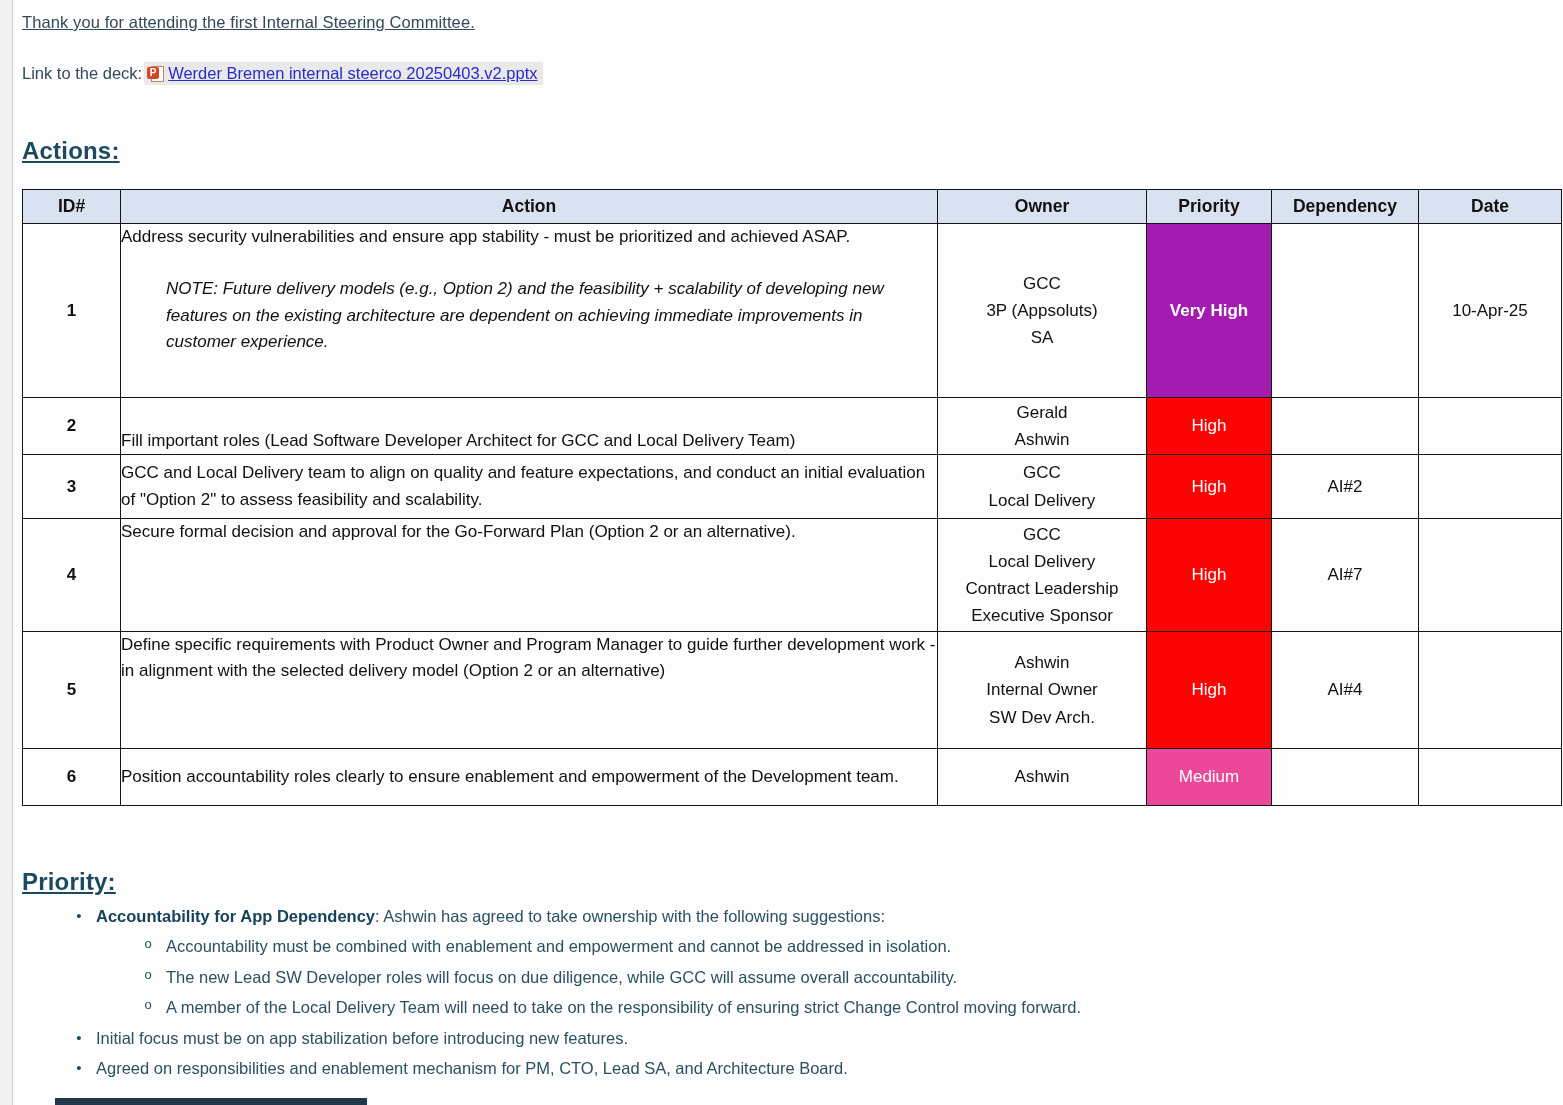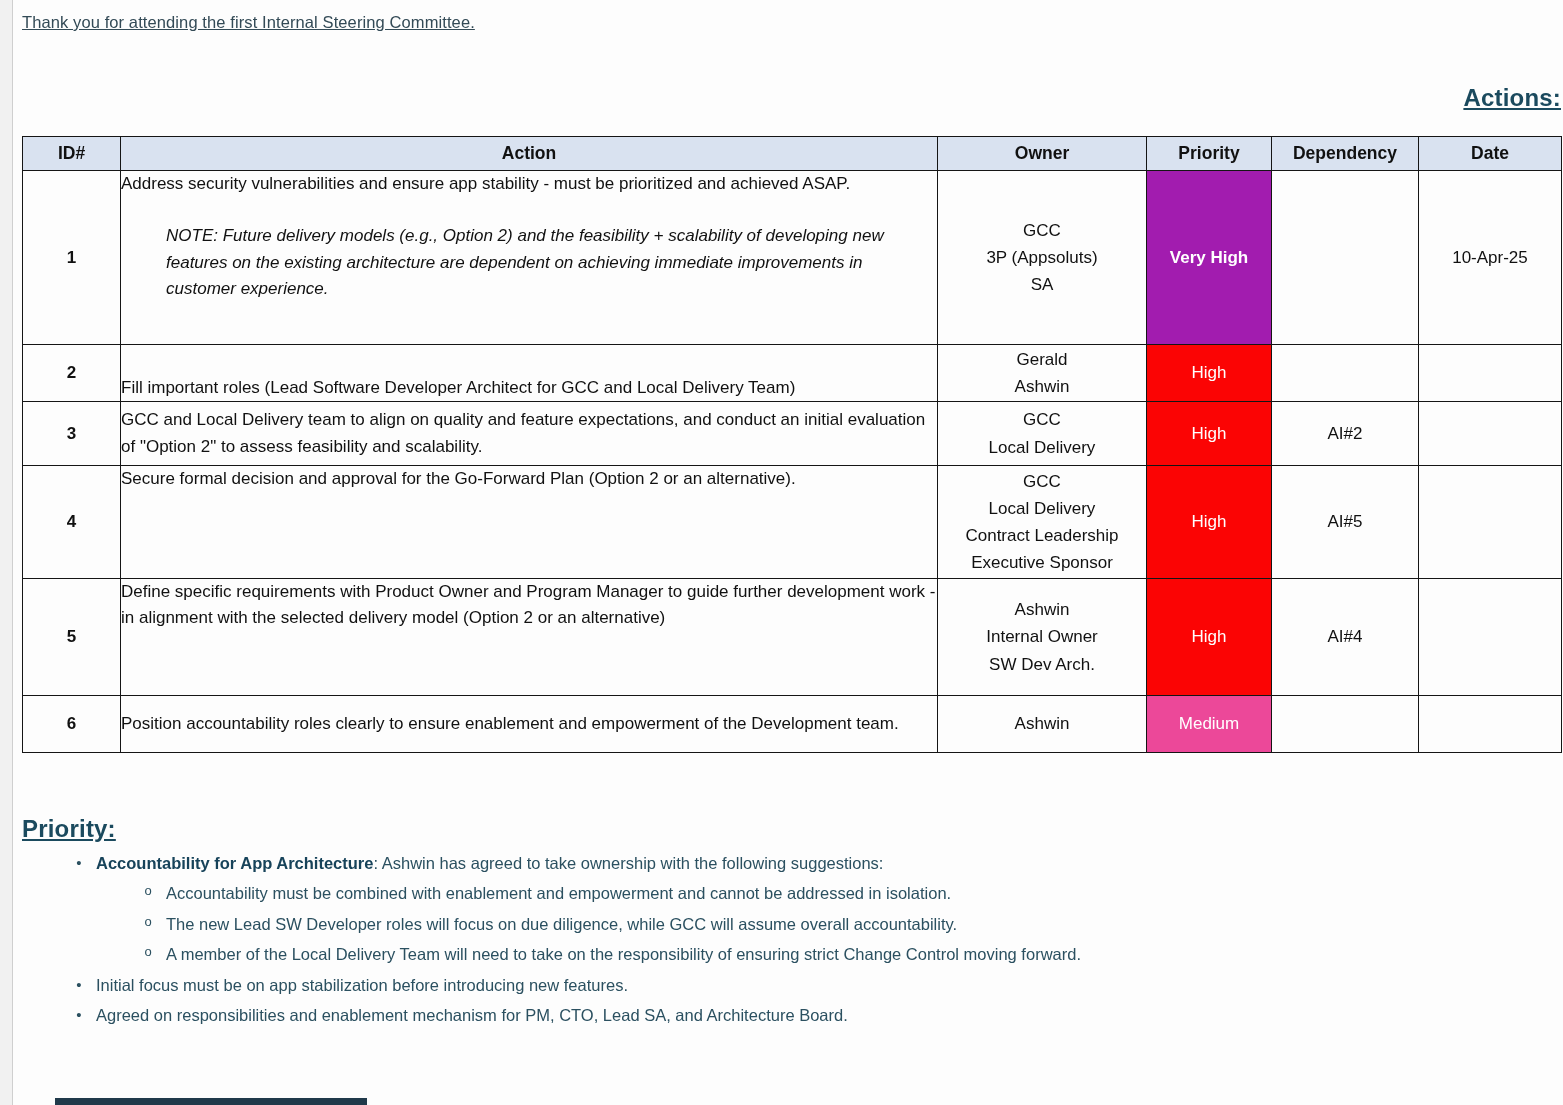--- a/index.html
+++ b/index.html
@@ -31,21 +31,21 @@
   .ppt-icon .pbox{
     position:absolute;left:0;top:2px;width:12px;height:12px;background:#d24726;border-radius:2px;
     color:#fff;font-weight:bold;font-size:10px;line-height:12px;text-align:center;
   }
   .doc-link{color:#2a2ace;text-decoration:underline;font-size:16.5px;}
 
   .section-heading{
     font-size:24px;font-weight:bold;color:#1b4a5e;text-decoration:underline;
     margin:0;letter-spacing:.2px;
   }
-  #actions-heading{margin-top:52px;text-align:right;}
+  #actions-heading{margin-top:52px;}
   #decisions-heading{margin-top:62px;}
 
   table.actions{
     border-collapse:collapse;table-layout:fixed;width:1539px;margin-top:24px;
     font-size:17px;color:#111;
   }
   table.actions th,table.actions td{
     border:1.6px solid #151515;padding:0;overflow:hidden;
   }
   table.actions th{
@@ -77,20 +77,30 @@
 </style>
 </head>
 <body>
 
 <div class="left-edge"></div>
 
 <div class="content">
 
   <p class="intro-line">Thank you for attending the first Internal Steering Committee.</p>
 
+  <p class="link-line">
+    <span>Link to the deck:</span>
+    <span class="link-wrap">
+      <span class="ppt-icon">
+        <span class="page"></span>
+          <span class="pbox">P</span>
+      </span>
+      <a href="#" class="doc-link">Werder Bremen internal steerco 20250403.v2.pptx</a>
+    </span>
+  </p>
 
   <h2 class="section-heading" id="actions-heading">Actions:</h2>
 
   <table class="actions">
     <colgroup>
       <col style="width:98px">
         <col style="width:817px">
         <col style="width:209px">
       <col style="width:125px">
         <col style="width:147px">
@@ -153,21 +163,21 @@
           <td class="c-action v-top">
             <div>Secure formal decision and approval for the Go-Forward Plan (Option 2 or an alternative).</div>
           </td>
           <td class="c-owner">
             <div>GCC</div>
             <div>Local Delivery</div>
             <div>Contract Leadership</div>
             <div>Executive Sponsor</div>
           </td>
           <td class="c-priority" style="background: rgb(251, 4, 4);">High</td>
-          <td class="c-dep">AI#5</td>
+          <td class="c-dep">AI#7</td>
           <td class="c-date"></td>
         </tr>
         <tr style="height: 117px;">
           <td class="c-id">5</td>
           <td class="c-action v-top">
             <div>Define specific requirements with Product Owner and Program Manager to guide further development work - in alignment with the selected delivery model (Option 2 or an alternative)</div>
           </td>
           <td class="c-owner">
             <div>Ashwin</div>
             <div>Internal Owner</div>
@@ -190,21 +200,21 @@
           <td class="c-date"></td>
         </tr>
       </tbody>
   </table>
 
   <h2 class="section-heading" id="decisions-heading">Priority:</h2>
 
   <div class="decision-list" id="decisions-list">
       <div class="bullet-row lvl1">
         <span class="marker">•</span>
-        <span class="btext"><b>Accountability for App Architecture</b>: Ashwin has agreed to take ownership with the following suggestions:</span>
+        <span class="btext"><b>Accountability for App Dependency</b>: Ashwin has agreed to take ownership with the following suggestions:</span>
       </div>
       <div class="bullet-row lvl2">
         <span class="marker">o</span>
         <span class="btext">Accountability must be combined with enablement and empowerment and cannot be addressed in isolation.</span>
       </div>
       <div class="bullet-row lvl2">
         <span class="marker">o</span>
         <span class="btext">The new Lead SW Developer roles will focus on due diligence, while GCC will assume overall accountability.</span>
       </div>
       <div class="bullet-row lvl2">

